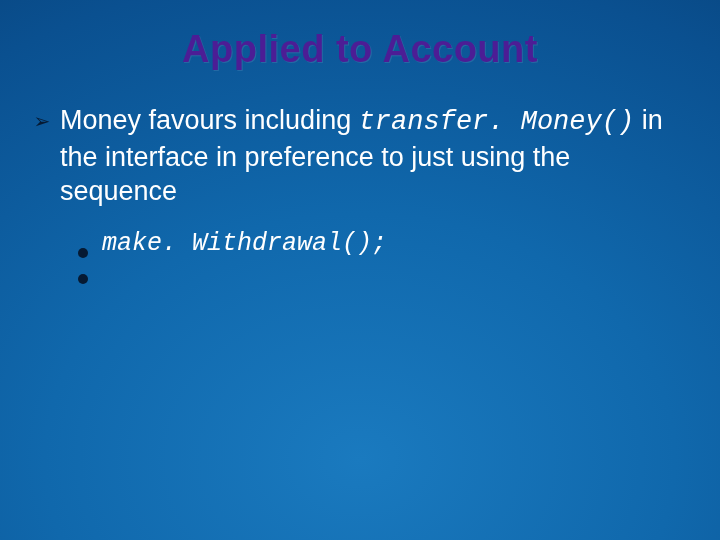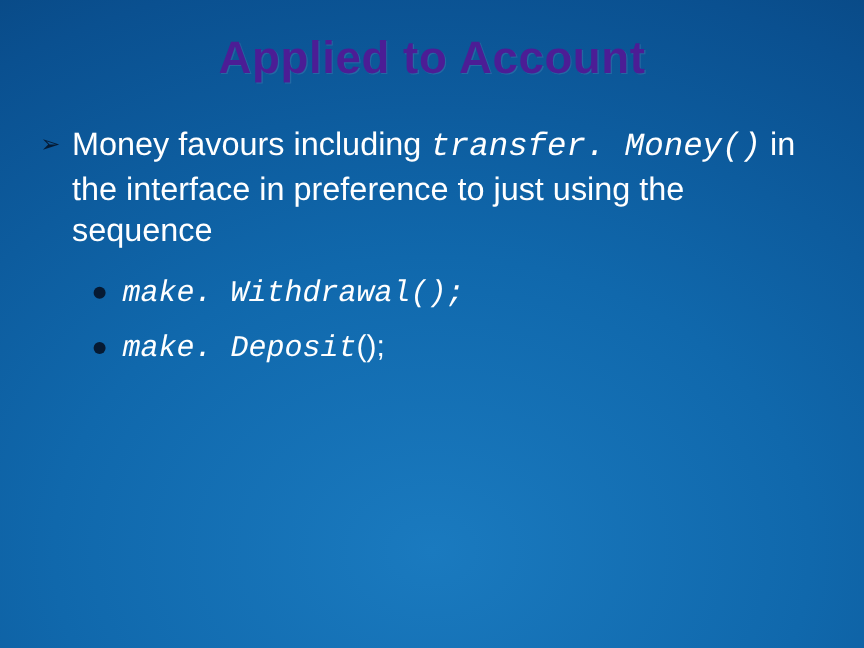--- a/index.html
+++ b/index.html
@@ -46,21 +46,21 @@
     font-family: "Courier New", Courier, monospace;
     font-size: 27px;
     font-style: italic;
   }
   .sublist {
     margin-top: 20px;
     margin-left: 38px;
   }
   .subitem {
     display: flex;
-    align-items: center;
+    align-items: flex-end;
     gap: 14px;
     margin-bottom: 16px;
   }
   .dot-icon {
     flex: 0 0 auto;
     width: 10px;
     height: 10px;
     border-radius: 50%;
     background: #061a33;
   }
@@ -82,17 +82,14 @@
   </div>
 </div>
 
 <div class="sublist">
   <div class="subitem">
     <span class="dot-icon"></span>
     <span class="sub-text code">make. Withdrawal();</span>
   </div>
   <div class="subitem">
     <span class="dot-icon"></span>
-    <span class="sub-text">
-      <span class="code">make. Deposit</span><span>();</span>
-    </span>
   </div>
 </div>
 
 </body></html>

